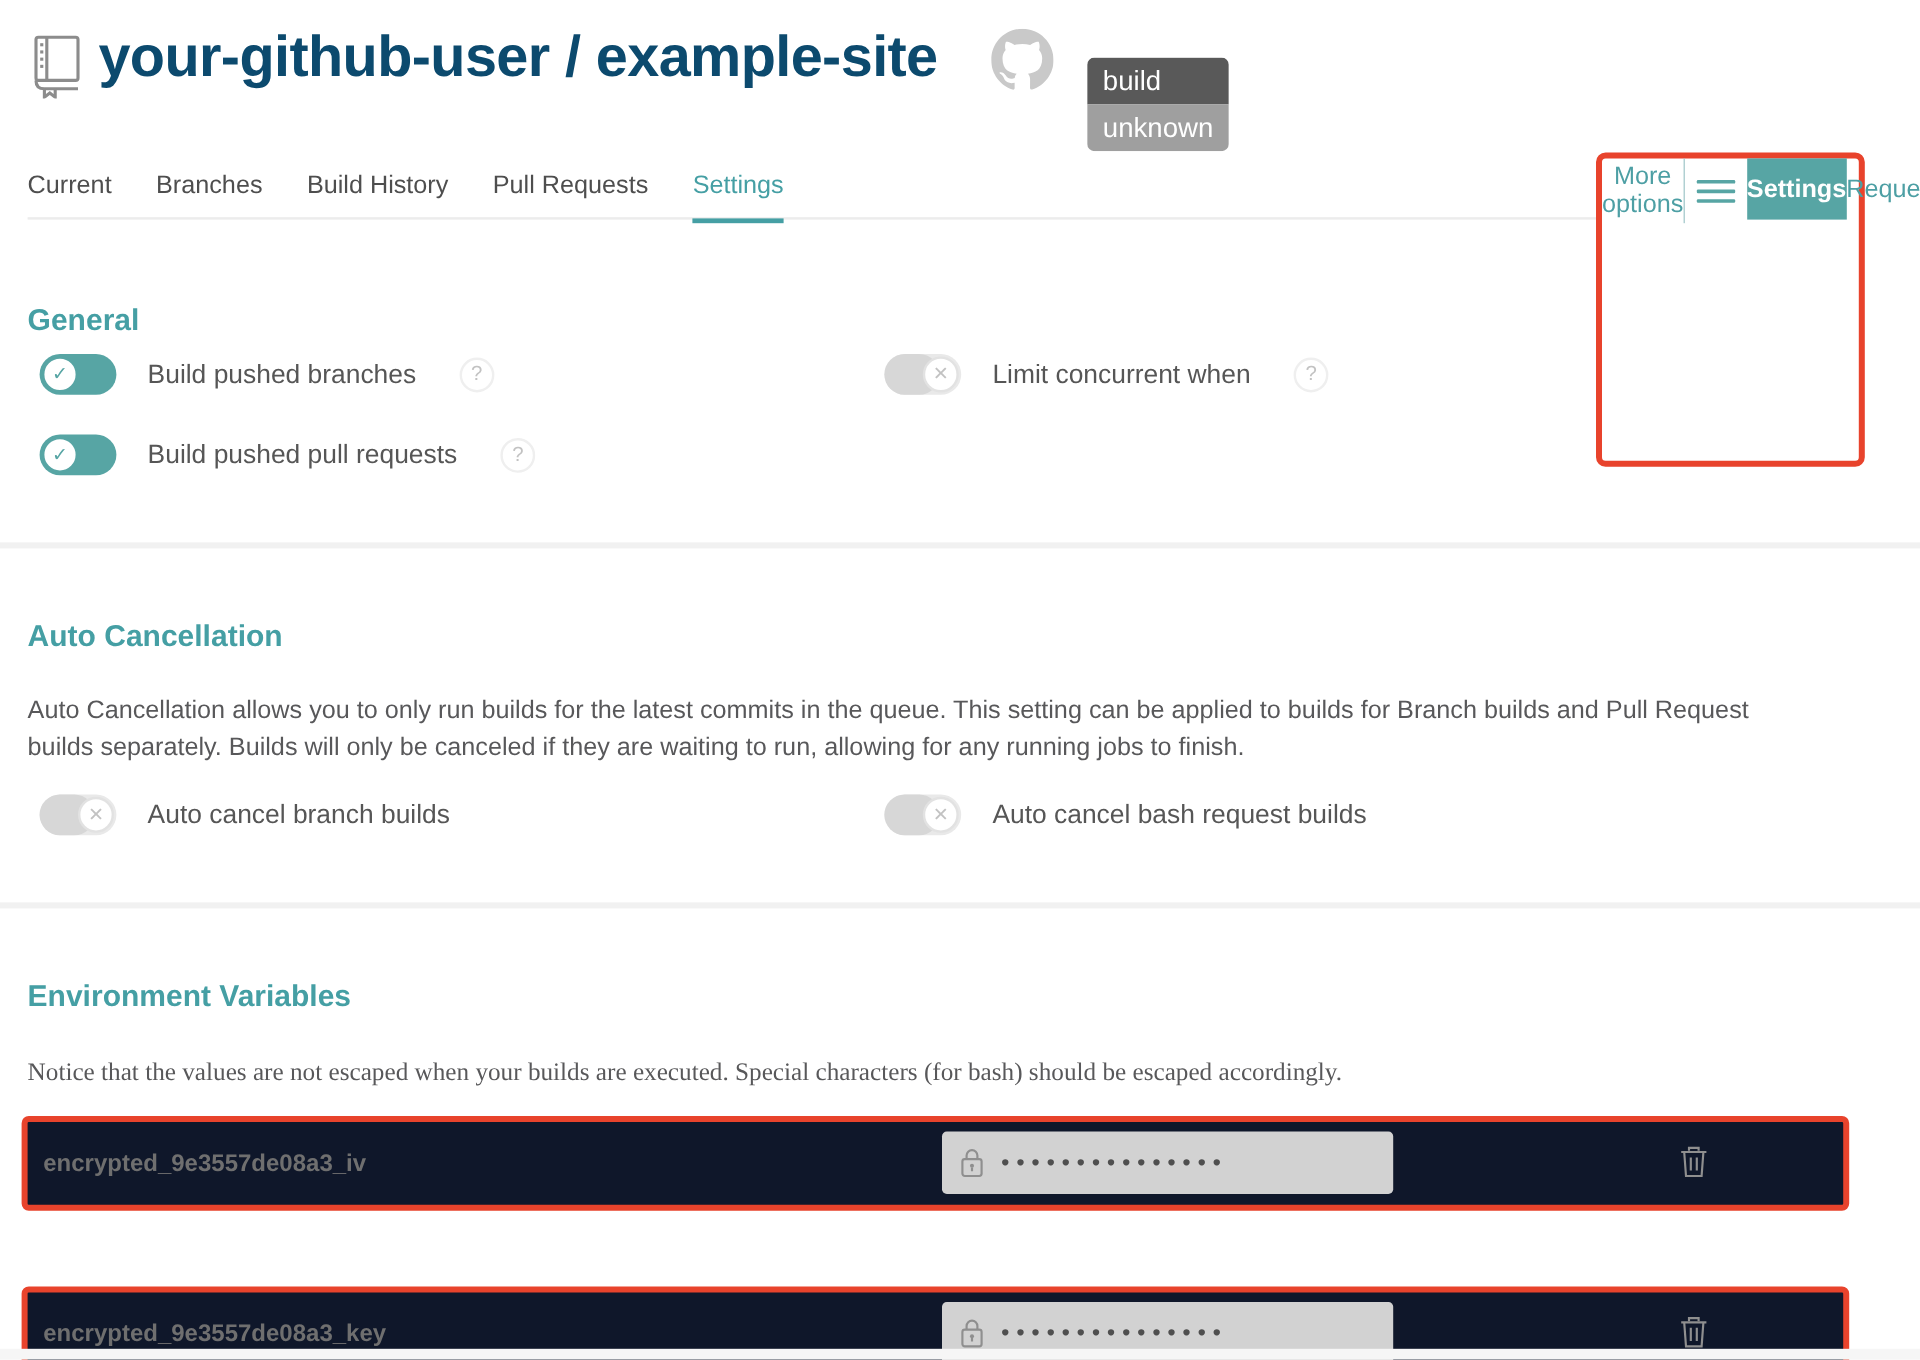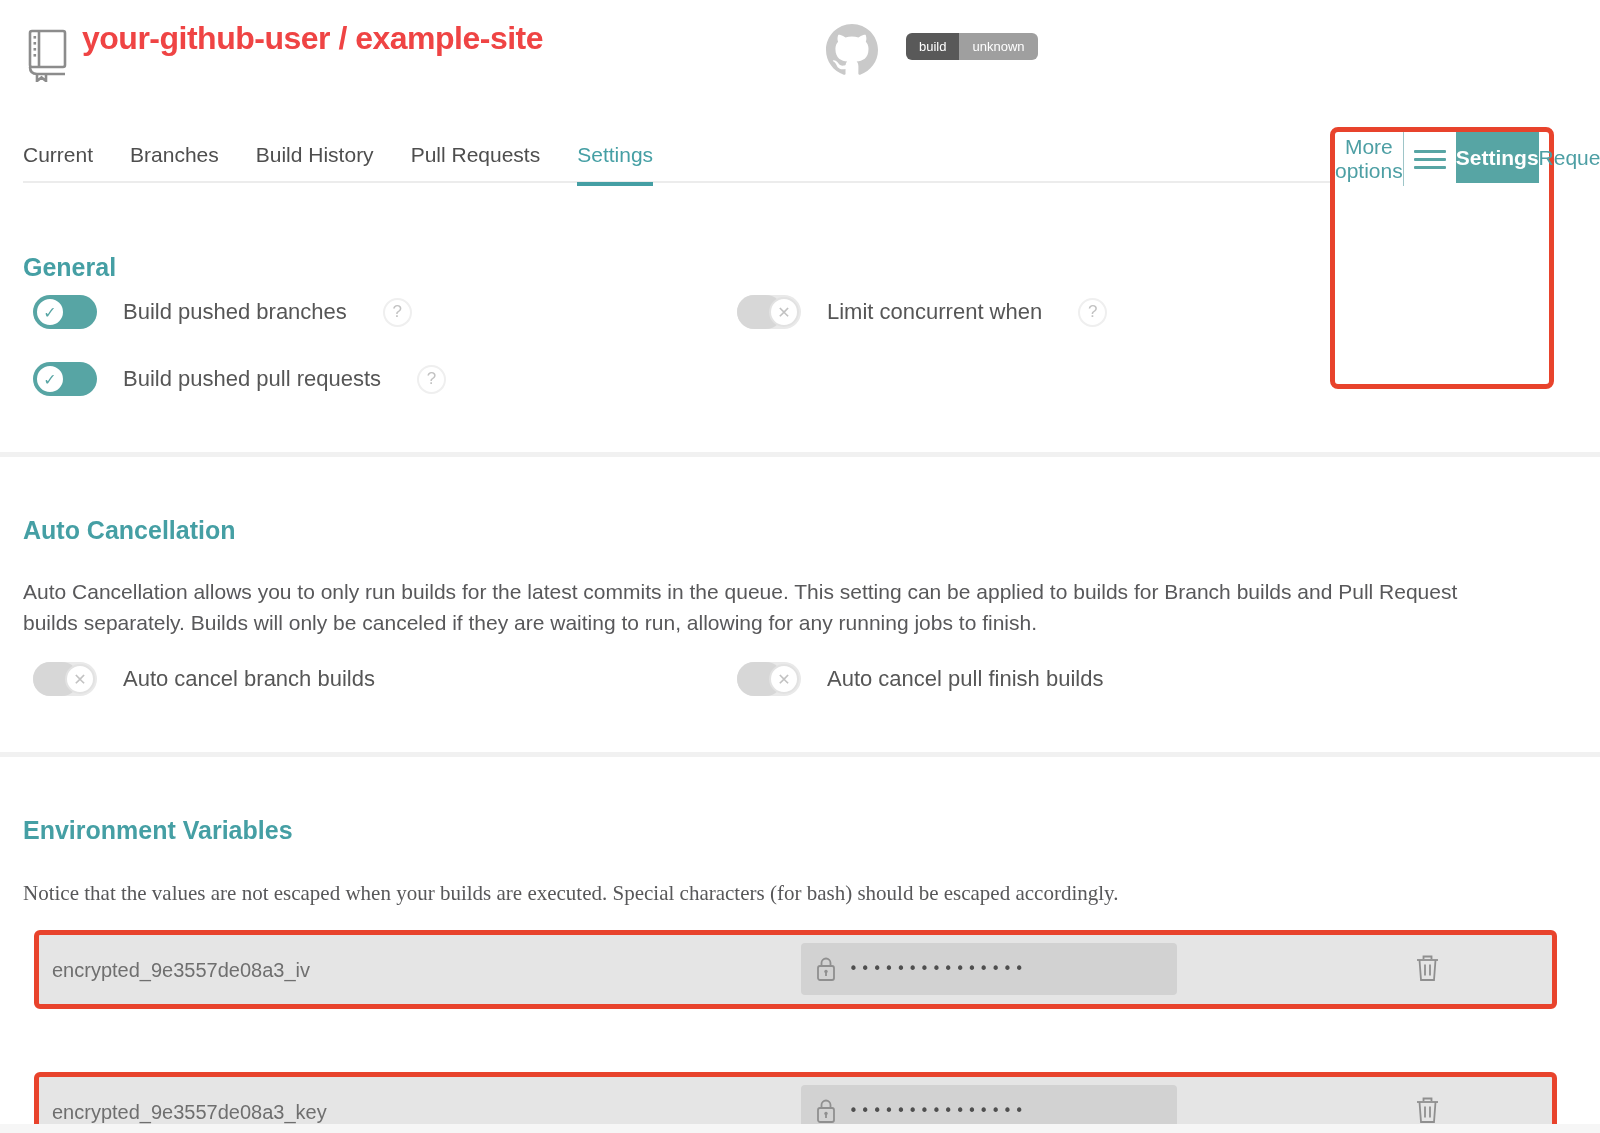--- a/index.html
+++ b/index.html
@@ -1,25 +1,25 @@
 <!DOCTYPE html>
 <html><head>
 <meta charset="utf-8">
 <style>
   * { margin:0; padding:0; box-sizing:border-box; }
   html,body { width:1600px; height:1133px; background:#ffffff;
     font-family:"Liberation Sans", sans-serif; overflow:hidden; }
   .abs { position:absolute; }
 
   
-  .page-title { left:82px; top:20px; font-size:32px; color:#ef4444; letter-spacing:-0.5px; }
+  .page-title { left:82px; top:20px; font-size:48px; color:#0c4a6e; letter-spacing:-0.5px; }
   .book-icon { left:24px; top:28px; }
   .gh-icon { left:826px; top:24px; }
-  .badge { left:906px; top:33px; display:flex; font-size:13px; color:#fff;
-    border-radius:6px; overflow:hidden; }
+  .badge { left:906px; top:48px; display:flex; font-size:23px; color:#fff;
+    border-radius:6px; overflow:hidden;flex-direction:column; }
   .badge .b-left { background:#595959; padding:6px 13px; }
   .badge .b-right { background:#9f9f9f; padding:6px 13px; }
 
   
   .tabs { left:23px; top:143px; display:flex; gap:37px; z-index:2; }
   .tab { font-size:21px; color:#4e4e4e; padding-bottom:15px; cursor:pointer; }
   .tab.active { color:#459fa4; border-bottom:4px solid #459fa4; }
   .tab-divider { left:23px; top:181px; width:1517px; height:2px; background:#ececec; z-index:1; }
 
   
@@ -52,22 +52,22 @@
     background:#ffffff; display:flex; align-items:center; justify-content:center;
     font-size:16px; }
   .toggle.on .knob { left:2px; border:2px solid #57a5a4; color:#57a5a4; }
   .toggle.off .knob { right:2px; border:2px solid #e2e2e2; color:#c2c2c2; }
   .toggle-label { font-size:22px; color:#565656; }
   .help-badge { width:29px; height:29px; border-radius:50%; border:2px solid #efefef;
     background:#fff; color:#c2c2c2; font-size:17px; display:inline-flex;
     align-items:center; justify-content:center; margin-left:10px; cursor:pointer; }
 
   
-  .env-row { left:34px; width:1523px; height:79px; border:5px solid #e8432c;
-    border-radius:6px; background:#e5e5e5; }
+  .env-row { left:18px; width:1523px; height:79px; border:5px solid #e8432c;
+    border-radius:6px; background:#0f172a;font-weight:bold; }
   .env-name { position:absolute; left:13px; top:50%; transform:translateY(-50%);
     font-size:20px; color:#6f6f6f; }
   .env-value { position:absolute; left:762px; top:8px; width:376px; height:52px;
     background:#d2d2d2; border-radius:4px; display:flex; align-items:center; padding-left:14px; }
   .env-dots { font-size:15px; color:#4f4f4f; letter-spacing:3px; margin-left:12px;
     font-family:"DejaVu Sans", sans-serif; }
   .trash-btn { position:absolute; right:112px; top:50%; transform:translateY(-50%);
     background:none; border:none; cursor:pointer; }
 
   .bottom-strip { left:0; top:1124px; width:1600px; height:9px; background:#f6f6f6; }
@@ -160,21 +160,21 @@
   <div class="toggle off">
     <span class="knob">✕</span>
   </div>
   <span class="toggle-label">Auto cancel branch builds</span>
 </div>
 
 <div class="abs toggle-row" style="left:737px; top:662px;">
   <div class="toggle off">
     <span class="knob">✕</span>
   </div>
-  <span class="toggle-label">Auto cancel pull finish builds</span>
+  <span class="toggle-label">Auto cancel bash request builds</span>
 </div>
 
 <div class="abs divider" style="top:752px;"></div>
 
 <h2 class="abs section-heading" style="left:23px; top:816px;">Environment Variables</h2>
 <p class="abs para" style="left:23px; top:878px; width:1500px;font-family:Liberation Serif, serif;">Notice that the values are not escaped when your builds are executed. Special characters (for bash) should be escaped accordingly.</p>
 
 <div class="abs env-row" style="top:930px;">
   <span class="env-name">encrypted_9e3557de08a3_iv</span>
   <div class="env-value">

